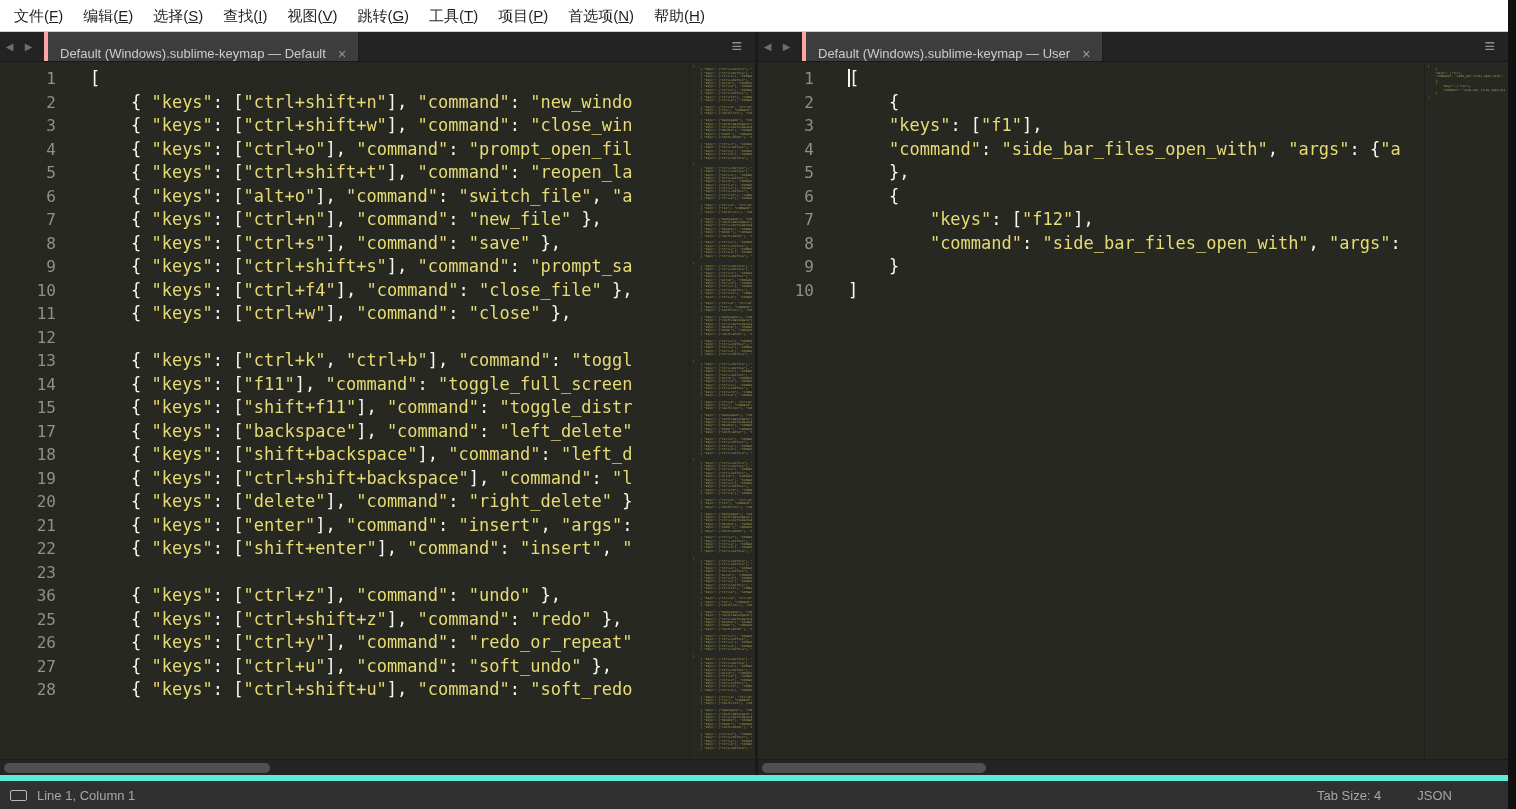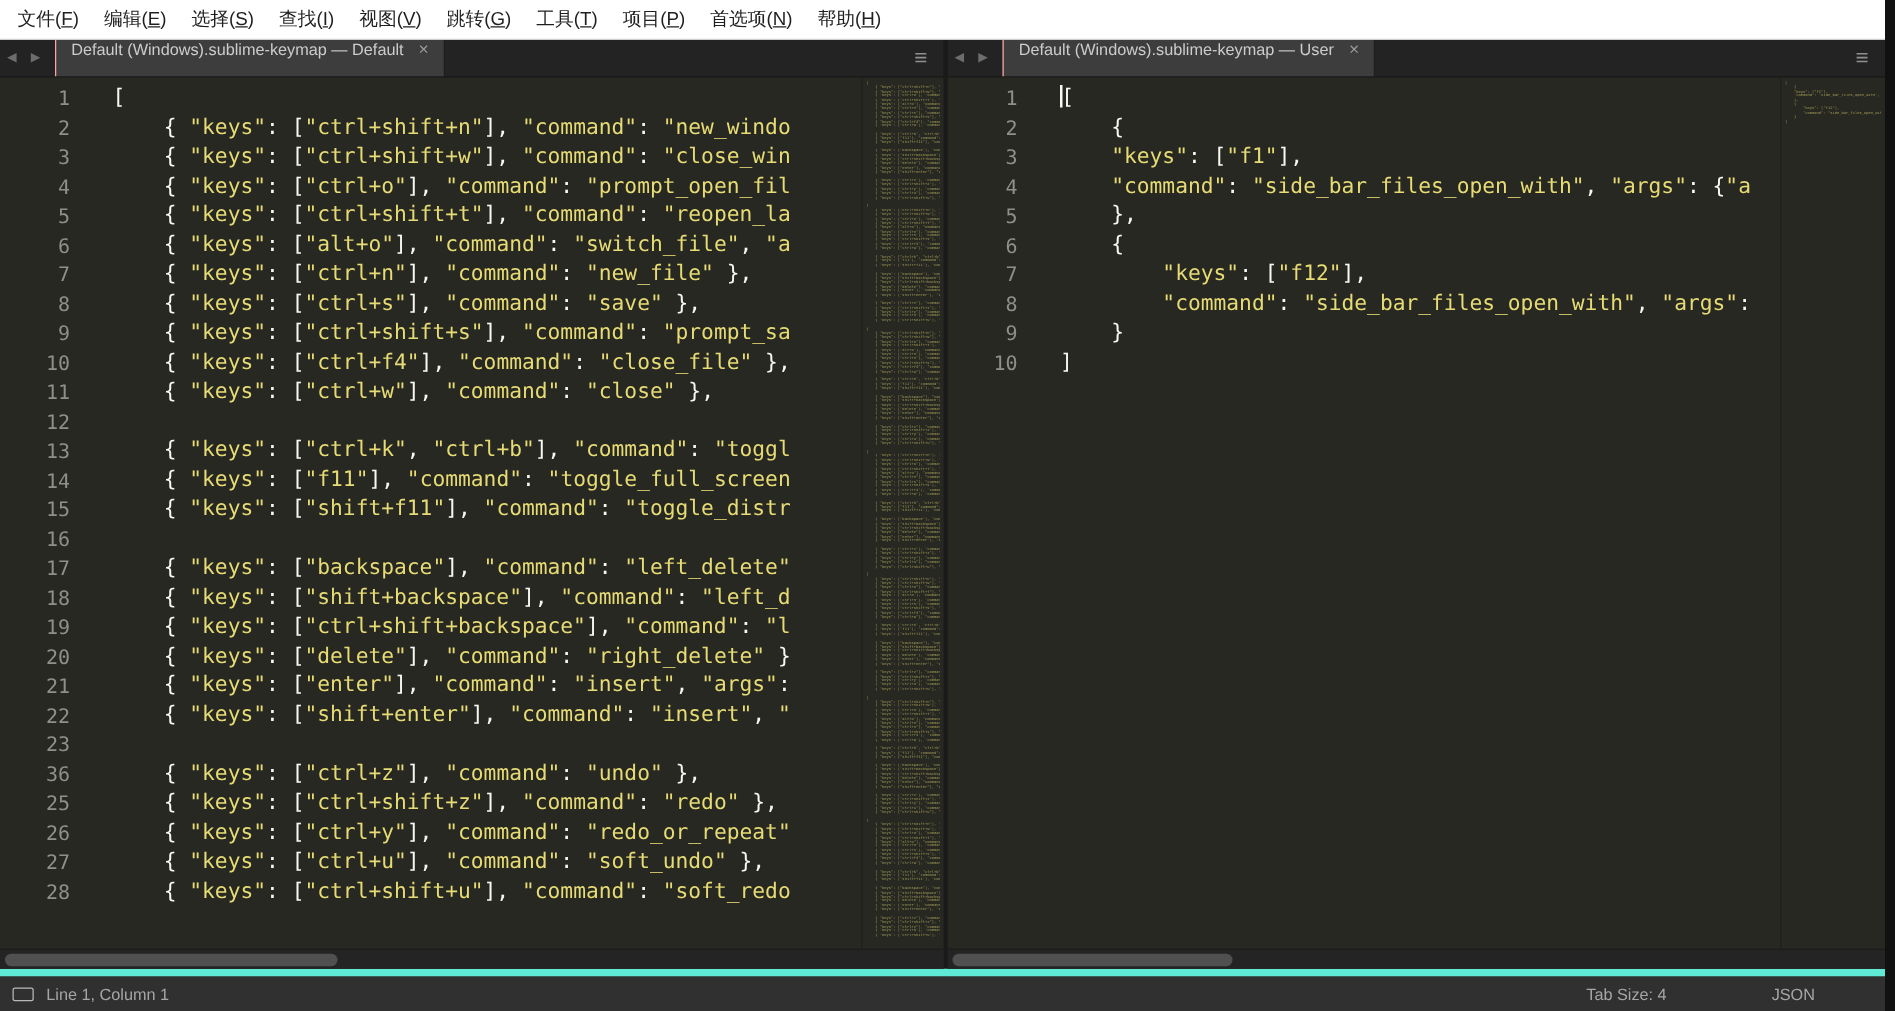--- a/index.html
+++ b/index.html
@@ -18,23 +18,23 @@
   .main { flex:1; display:flex; min-height:0; }
   .pane { display:flex; flex-direction:column; min-width:0; }
   .pane-left { width:755px; flex:none; }
   .pane-right { flex:1; }
   .divider { width:3px; flex:none; background:#1a1a1a; }
 
   
   .tabbar { height:30px; flex:none; background:var(--tabbar-bg,#232323);
             border-bottom:1px solid #191919; display:flex; align-items:stretch; }
   .nav { width:19px; text-align:center; line-height:30px; color:#6d6d6d; font-size:10px; }
-  .tab { display:flex; align-items:flex-start; background:var(--tab-bg,#3d3d3d);
+  .tab { display:flex; align-items:flex-end; background:var(--tab-bg,#3d3d3d);
          margin-left:6px; padding:0 12px; font-size:13px; color:var(--tab-text,#ccc);
-         border-left:1px solid #fca5a5; border-right:1px solid #1e1e1e; white-space:nowrap; }
+         border-left:4px solid #fca5a5; border-right:1px solid #1e1e1e; white-space:nowrap; }
   .tab-close { margin-left:12px; color:#9a9a9a; font-size:14px; line-height:1; }
   .overflow { margin-left:auto; padding:0 13px; line-height:29px; color:#8f8f8f; font-size:18px; }
 
   
   .editor { position:relative; flex:1; min-height:0; overflow:hidden;
             background:var(--editor-bg,#272822); }
   .lines { position:absolute; top:0; left:0; bottom:16px; overflow:hidden; padding-top:5px; }
   .pane-left  .lines { right:66px; }
   .pane-right .lines { right:84px; }
   .line { display:flex; height:23.5px; line-height:23.5px; white-space:pre;
@@ -62,21 +62,21 @@
             background:var(--scroll-thumb,#505050); }
   .thumb-a { left:4px; width:266px; }
   .thumb-b { left:4px; width:224px; }
 
   
   .statusbar { height:34px; flex:none; background:var(--status-bg,#303030);
                border-top:6px solid #5eead4; display:flex; align-items:center;
                color:var(--status-text,#a6a6a6); font-size:13px; }
   .status-left { display:flex; align-items:center; gap:10px; padding-left:10px; }
   .status-icon { width:17px; height:11px; border:1px solid #b9b9b9; border-radius:2px; }
-  .status-right { margin-left:auto; display:flex; gap:84px; padding-right:56px; }
+  .status-right { margin-left:auto; display:flex; gap:36px; padding-right:56px; }
 </style>
 </head>
 <body>
 
 <div class="window">
 
   <div class="menubar">
     <span class="menu-item">文件(<u>F</u>)</span>
     <span class="menu-item">编辑(<u>E</u>)</span>
     <span class="menu-item">选择(<u>S</u>)</span>
@@ -111,21 +111,20 @@
             <div class="line"><span class="num">6</span><span class="code"><span class="t-pun">    { </span><span class="t-str">"keys"</span><span class="t-pun">: [</span><span class="t-str">"alt+o"</span><span class="t-pun">], </span><span class="t-str">"command"</span><span class="t-pun">: </span><span class="t-str">"switch_file"</span><span class="t-pun">, </span><span class="t-str">"a</span></span></div>
             <div class="line"><span class="num">7</span><span class="code"><span class="t-pun">    { </span><span class="t-str">"keys"</span><span class="t-pun">: [</span><span class="t-str">"ctrl+n"</span><span class="t-pun">], </span><span class="t-str">"command"</span><span class="t-pun">: </span><span class="t-str">"new_file"</span><span class="t-pun"> },</span></span></div>
             <div class="line"><span class="num">8</span><span class="code"><span class="t-pun">    { </span><span class="t-str">"keys"</span><span class="t-pun">: [</span><span class="t-str">"ctrl+s"</span><span class="t-pun">], </span><span class="t-str">"command"</span><span class="t-pun">: </span><span class="t-str">"save"</span><span class="t-pun"> },</span></span></div>
             <div class="line"><span class="num">9</span><span class="code"><span class="t-pun">    { </span><span class="t-str">"keys"</span><span class="t-pun">: [</span><span class="t-str">"ctrl+shift+s"</span><span class="t-pun">], </span><span class="t-str">"command"</span><span class="t-pun">: </span><span class="t-str">"prompt_sa</span></span></div>
             <div class="line"><span class="num">10</span><span class="code"><span class="t-pun">    { </span><span class="t-str">"keys"</span><span class="t-pun">: [</span><span class="t-str">"ctrl+f4"</span><span class="t-pun">], </span><span class="t-str">"command"</span><span class="t-pun">: </span><span class="t-str">"close_file"</span><span class="t-pun"> },</span></span></div>
             <div class="line"><span class="num">11</span><span class="code"><span class="t-pun">    { </span><span class="t-str">"keys"</span><span class="t-pun">: [</span><span class="t-str">"ctrl+w"</span><span class="t-pun">], </span><span class="t-str">"command"</span><span class="t-pun">: </span><span class="t-str">"close"</span><span class="t-pun"> },</span></span></div>
             <div class="line"><span class="num">12</span><span class="code"></span></div>
             <div class="line"><span class="num">13</span><span class="code"><span class="t-pun">    { </span><span class="t-str">"keys"</span><span class="t-pun">: [</span><span class="t-str">"ctrl+k"</span><span class="t-pun">, </span><span class="t-str">"ctrl+b"</span><span class="t-pun">], </span><span class="t-str">"command"</span><span class="t-pun">: </span><span class="t-str">"toggl</span></span></div>
             <div class="line"><span class="num">14</span><span class="code"><span class="t-pun">    { </span><span class="t-str">"keys"</span><span class="t-pun">: [</span><span class="t-str">"f11"</span><span class="t-pun">], </span><span class="t-str">"command"</span><span class="t-pun">: </span><span class="t-str">"toggle_full_screen</span></span></div>
             <div class="line"><span class="num">15</span><span class="code"><span class="t-pun">    { </span><span class="t-str">"keys"</span><span class="t-pun">: [</span><span class="t-str">"shift+f11"</span><span class="t-pun">], </span><span class="t-str">"command"</span><span class="t-pun">: </span><span class="t-str">"toggle_distr</span></span></div>
-            <div class="line"><span class="num">16</span><span class="code"></span></div>
             <div class="line"><span class="num">17</span><span class="code"><span class="t-pun">    { </span><span class="t-str">"keys"</span><span class="t-pun">: [</span><span class="t-str">"backspace"</span><span class="t-pun">], </span><span class="t-str">"command"</span><span class="t-pun">: </span><span class="t-str">"left_delete"</span></span></div>
             <div class="line"><span class="num">18</span><span class="code"><span class="t-pun">    { </span><span class="t-str">"keys"</span><span class="t-pun">: [</span><span class="t-str">"shift+backspace"</span><span class="t-pun">], </span><span class="t-str">"command"</span><span class="t-pun">: </span><span class="t-str">"left_d</span></span></div>
             <div class="line"><span class="num">19</span><span class="code"><span class="t-pun">    { </span><span class="t-str">"keys"</span><span class="t-pun">: [</span><span class="t-str">"ctrl+shift+backspace"</span><span class="t-pun">], </span><span class="t-str">"command"</span><span class="t-pun">: </span><span class="t-str">"l</span></span></div>
             <div class="line"><span class="num">20</span><span class="code"><span class="t-pun">    { </span><span class="t-str">"keys"</span><span class="t-pun">: [</span><span class="t-str">"delete"</span><span class="t-pun">], </span><span class="t-str">"command"</span><span class="t-pun">: </span><span class="t-str">"right_delete"</span><span class="t-pun"> }</span></span></div>
             <div class="line"><span class="num">21</span><span class="code"><span class="t-pun">    { </span><span class="t-str">"keys"</span><span class="t-pun">: [</span><span class="t-str">"enter"</span><span class="t-pun">], </span><span class="t-str">"command"</span><span class="t-pun">: </span><span class="t-str">"insert"</span><span class="t-pun">, </span><span class="t-str">"args"</span><span class="t-pun">:</span></span></div>
             <div class="line"><span class="num">22</span><span class="code"><span class="t-pun">    { </span><span class="t-str">"keys"</span><span class="t-pun">: [</span><span class="t-str">"shift+enter"</span><span class="t-pun">], </span><span class="t-str">"command"</span><span class="t-pun">: </span><span class="t-str">"insert"</span><span class="t-pun">, </span><span class="t-str">"</span></span></div>
             <div class="line"><span class="num">23</span><span class="code"></span></div>
             <div class="line"><span class="num">36</span><span class="code"><span class="t-pun">    { </span><span class="t-str">"keys"</span><span class="t-pun">: [</span><span class="t-str">"ctrl+z"</span><span class="t-pun">], </span><span class="t-str">"command"</span><span class="t-pun">: </span><span class="t-str">"undo"</span><span class="t-pun"> },</span></span></div>
             <div class="line"><span class="num">25</span><span class="code"><span class="t-pun">    { </span><span class="t-str">"keys"</span><span class="t-pun">: [</span><span class="t-str">"ctrl+shift+z"</span><span class="t-pun">], </span><span class="t-str">"command"</span><span class="t-pun">: </span><span class="t-str">"redo"</span><span class="t-pun"> },</span></span></div>
             <div class="line"><span class="num">26</span><span class="code"><span class="t-pun">    { </span><span class="t-str">"keys"</span><span class="t-pun">: [</span><span class="t-str">"ctrl+y"</span><span class="t-pun">], </span><span class="t-str">"command"</span><span class="t-pun">: </span><span class="t-str">"redo_or_repeat"</span></span></div>

